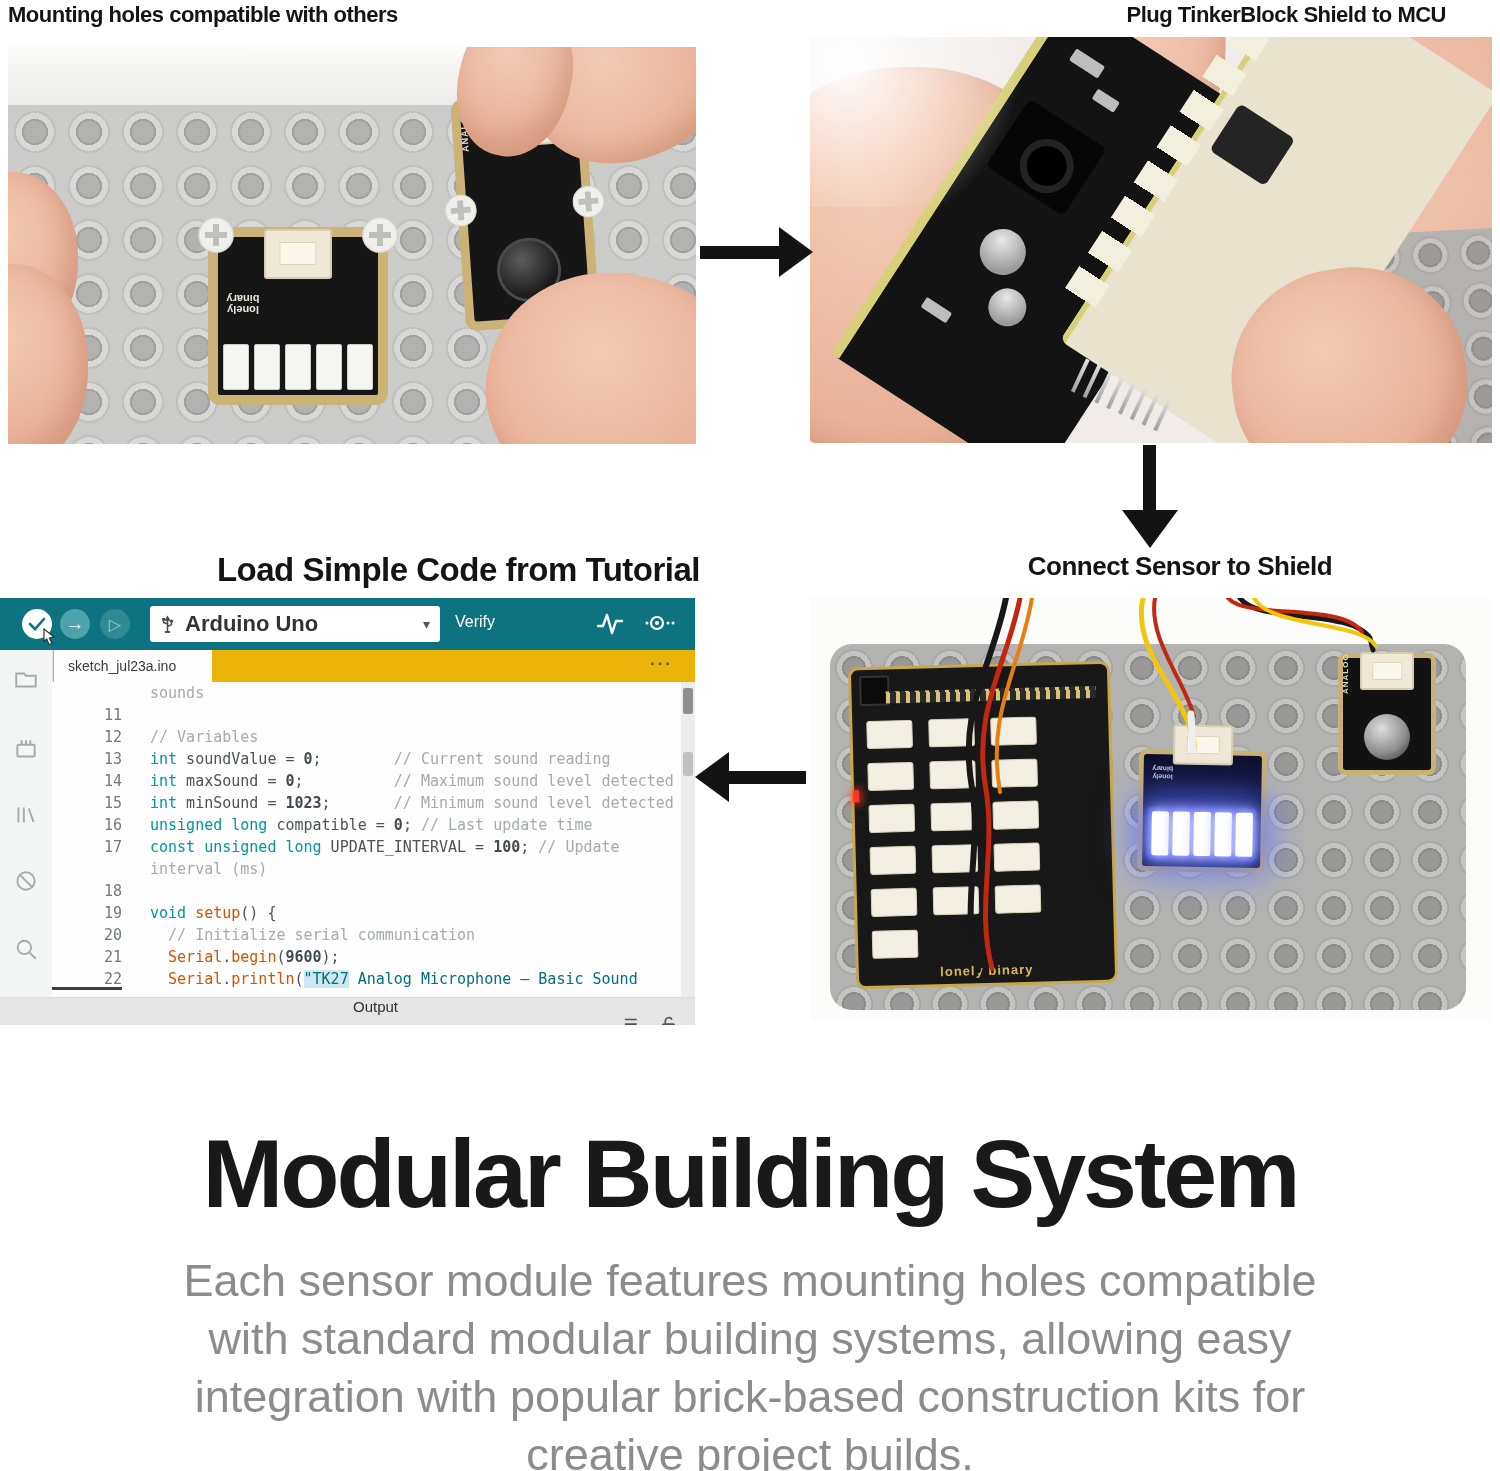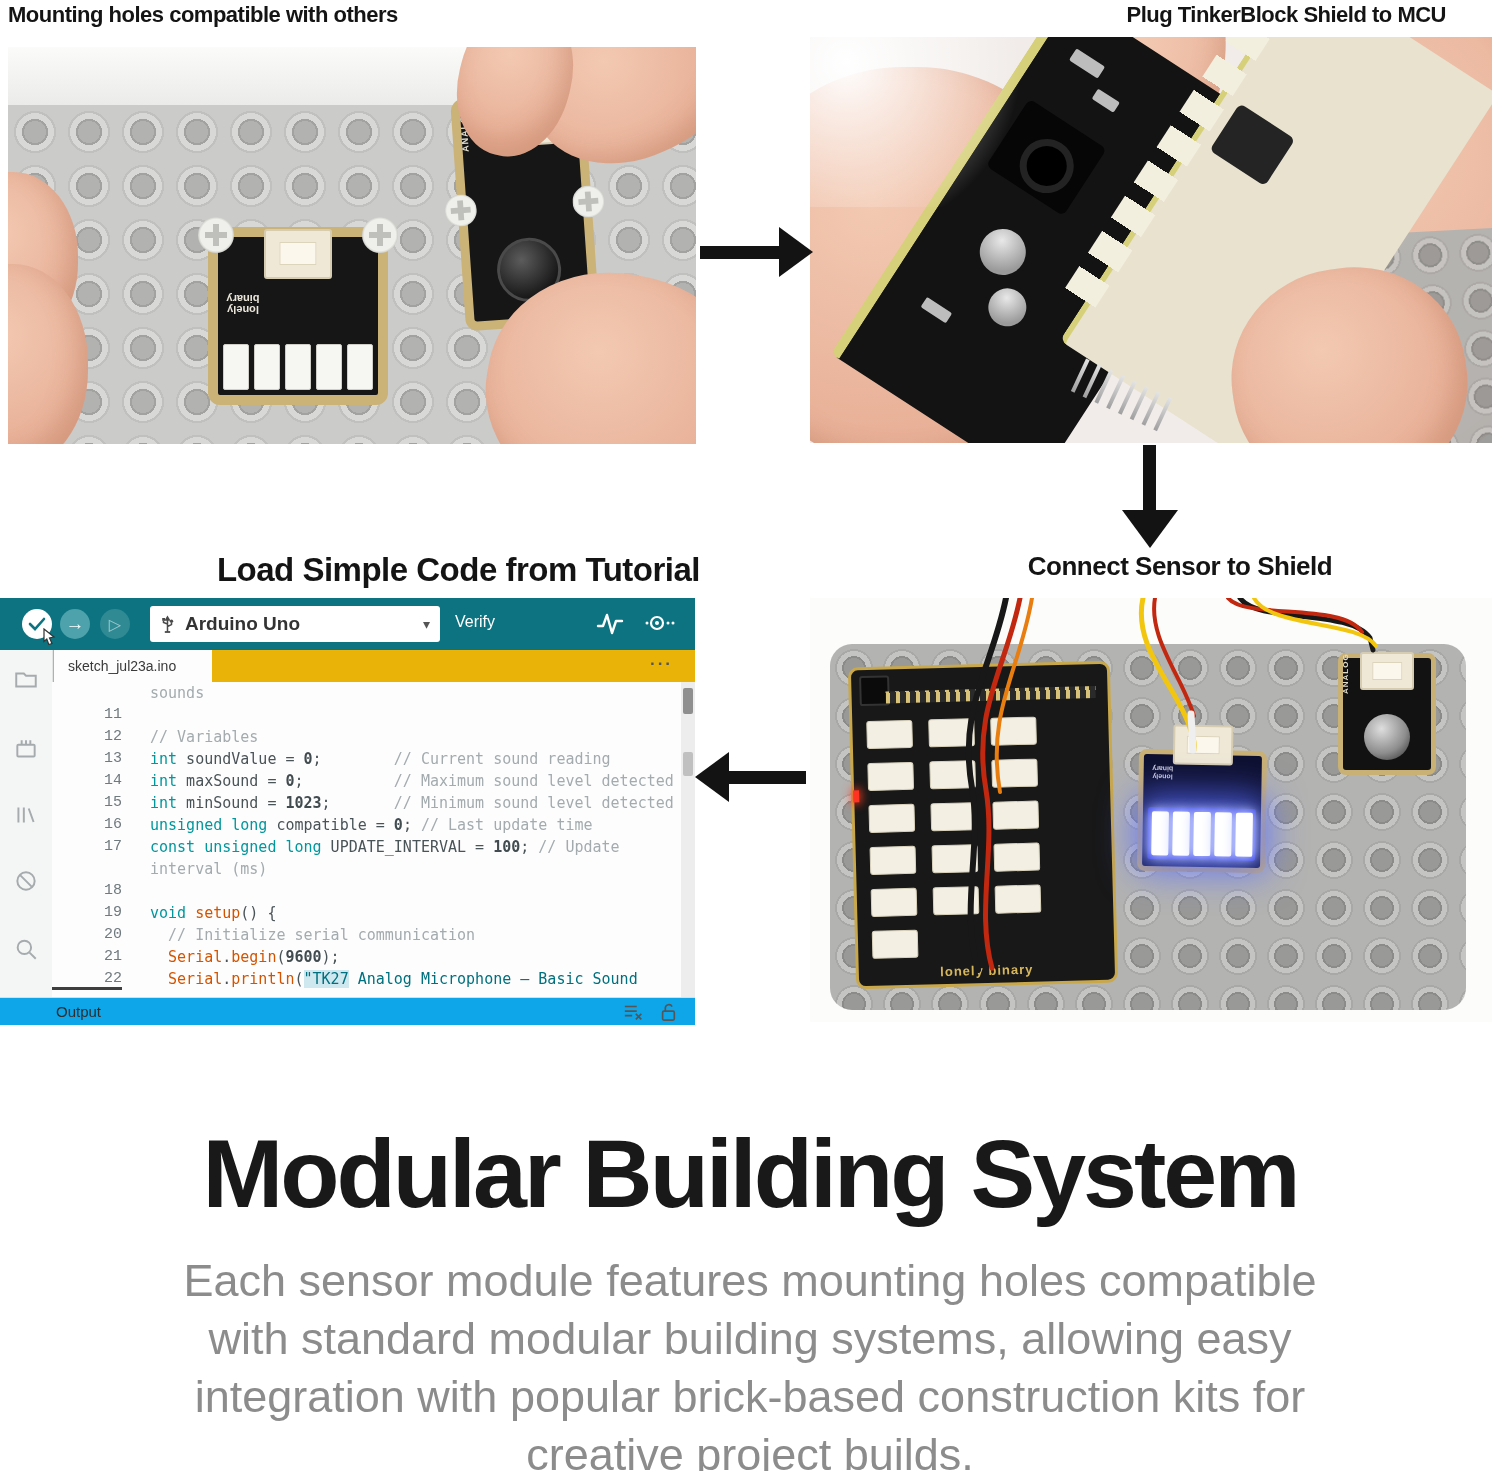--- a/index.html
+++ b/index.html
@@ -119,52 +119,52 @@
 
   
   .ide{position:absolute;left:0px;top:598px;width:695px;height:427px;background:#fdfdfd;overflow:hidden;}
   .tbar{position:absolute;left:0;top:0;width:100%;height:52px;background:#0d7380;}
   .tb-btn{position:absolute;top:11px;width:30px;height:30px;border-radius:50%;display:flex;align-items:center;justify-content:center;}
   .btn-verify{left:22px;background:#fff;}
   .btn-upload{left:60px;background:#4da2ab;}
   .btn-debug{left:100px;background:#2f8a94;color:rgba(255,255,255,.55);font-size:16px;}
   .board-sel{position:absolute;left:150px;top:8px;width:290px;height:36px;background:#fff;border-radius:3px;
     display:flex;align-items:center;padding:0 10px;box-sizing:border-box;}
-  .board-sel .bname{font-size:19px;font-weight:700;color:#333;margin-left:10px;}
+  .board-sel .bname{font-size:22px;font-weight:700;color:#333;margin-left:10px;}
   .board-sel .caret{margin-left:auto;color:#555;font-size:14px;}
   .verify-tip{position:absolute;left:455px;top:15px;color:#fff;font-size:16px;}
   .tb-ico{position:absolute;top:13px;}
   .ico-plot{left:595px;} .ico-mon{left:642px;}
   .cursor-hand{position:absolute;left:42px;top:30px;}
 
   .tabbar{position:absolute;left:0;top:52px;width:100%;height:32px;background:#eab308;border-bottom:1px solid #d7dadb;}
   .tab{position:absolute;left:54px;top:0;width:158px;height:32px;background:#fdfdfd;color:#3a3a3a;font-size:14px;
     display:flex;align-items:center;padding-left:14px;box-sizing:border-box;}
   .tab-menu{position:absolute;right:22px;top:4px;color:#555;font-size:17px;font-weight:700;letter-spacing:2px;}
 
   .side{position:absolute;left:0;top:52px;width:52px;bottom:0;background:#f4f5f5;border-right:1px solid #e2e4e4;}
   .side .sicon{position:absolute;left:13px;}
   .si-1{top:16px;} .si-2{top:86px;} .si-3{top:152px;} .si-4{top:218px;} .si-5{top:286px;} .si-6{top:356px;}
 
   .code-area{position:absolute;left:52px;top:84px;right:14px;height:316px;background:#fdfdfd;
     font-family:"DejaVu Sans Mono",monospace;font-size:15px;}
   .code-row{display:flex;height:22px;line-height:22px;white-space:pre;align-items:center;}
-  .gutter{display:inline-block;width:70px;text-align:right;color:#6f797e;flex:0 0 70px;font-size:15px;font-family:Liberation Mono, monospace;}
+  .gutter{display:inline-block;width:70px;text-align:right;color:#6f797e;flex:0 0 70px;font-size:15px;}
   .gutter.current{box-shadow:inset 0 -3px 0 #3f3f3f;}
   .code-text{margin-left:28px;}
   .tok-kw{color:#00979d;} .tok-fn{color:#d35400;} .tok-num{color:#414b50;font-weight:bold;}
   .tok-com{color:#a3abae;} .tok-pl{color:#4a5357;} .tok-str{color:#00707e;}
   .tok-strsel{color:#00707e;background:#cfe8f0;}
 
   .vscroll{position:absolute;right:0;top:84px;width:14px;height:316px;background:#ededed;}
   .vthumb1{position:absolute;left:2px;top:6px;width:10px;height:26px;background:#8f8f8f;border-radius:2px;}
   .vthumb2{position:absolute;left:2px;top:70px;width:10px;height:24px;background:#c0c0c0;border-radius:2px;}
 
-  .outbar{position:absolute;left:0;bottom:0;width:100%;height:27px;background:#0ea5e9;border-top:1px solid #ddd;
-    display:flex;align-items:center;}
+  .outbar{position:absolute;left:0;bottom:0;width:100%;height:27px;background:#e5e5e5;border-top:1px solid #ddd;
+    display:flex;align-items:center;flex-direction:column;}
   .outlabel{margin-left:56px;font-size:15px;color:#2f2f2f;}
   .out-icos{margin-left:auto;margin-right:18px;display:flex;gap:14px;align-items:center;}
 
   
   .title{position:absolute;top:1118px;left:0;width:1500px;text-align:center;font-size:97px;font-weight:700;
     color:#191919;letter-spacing:-3px;}
   .bodytext{position:absolute;top:1252px;left:60px;width:1380px;text-align:center;font-size:45px;color:#8c8c8c;
     line-height:58px;white-space:pre-line;}
 </style>
 </head>

